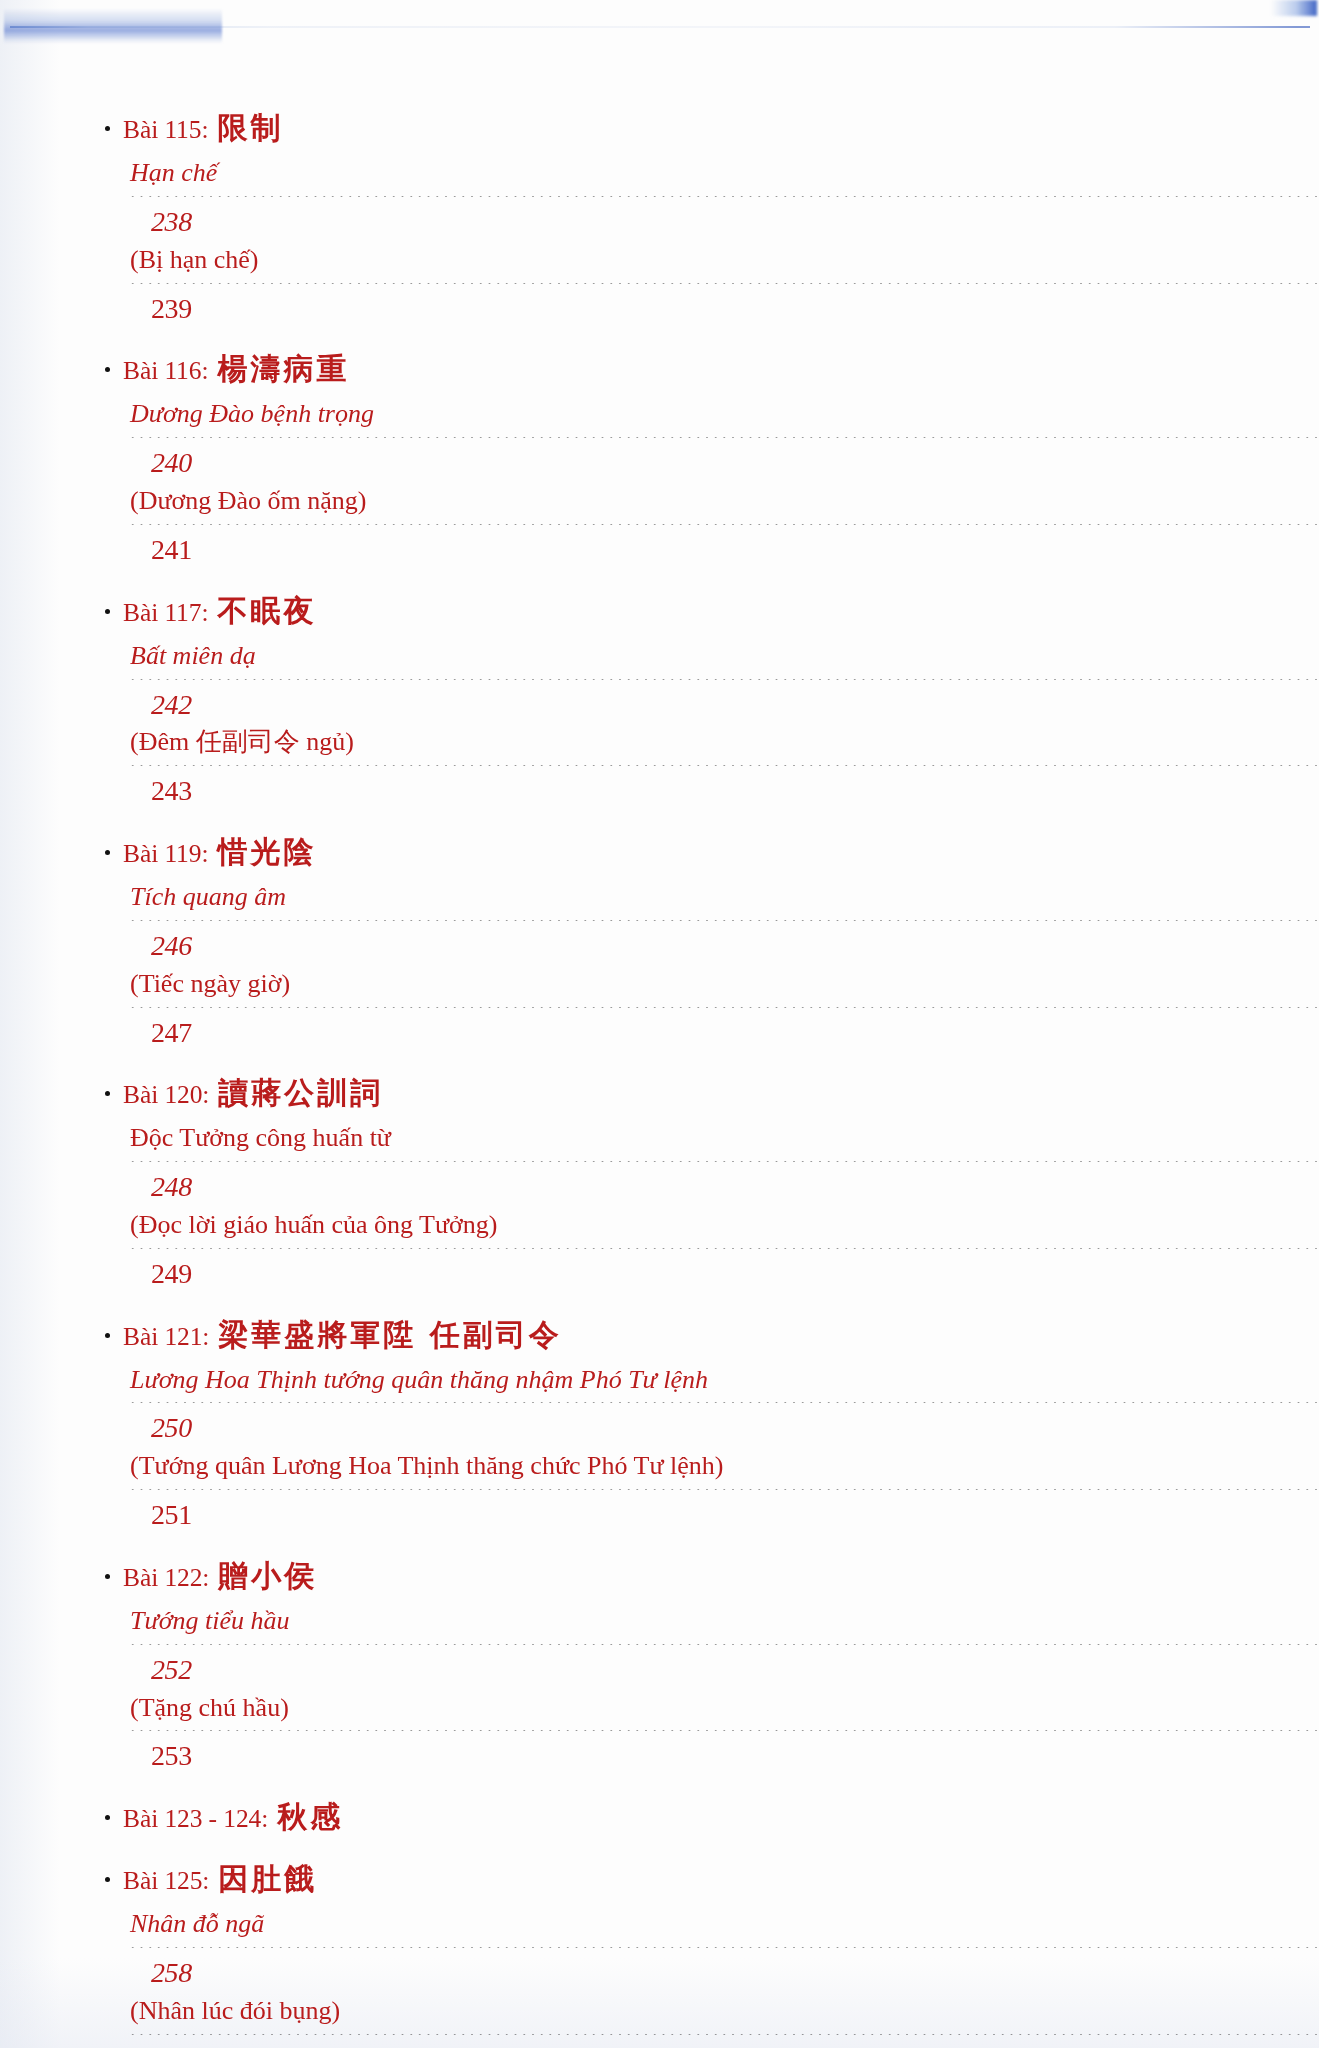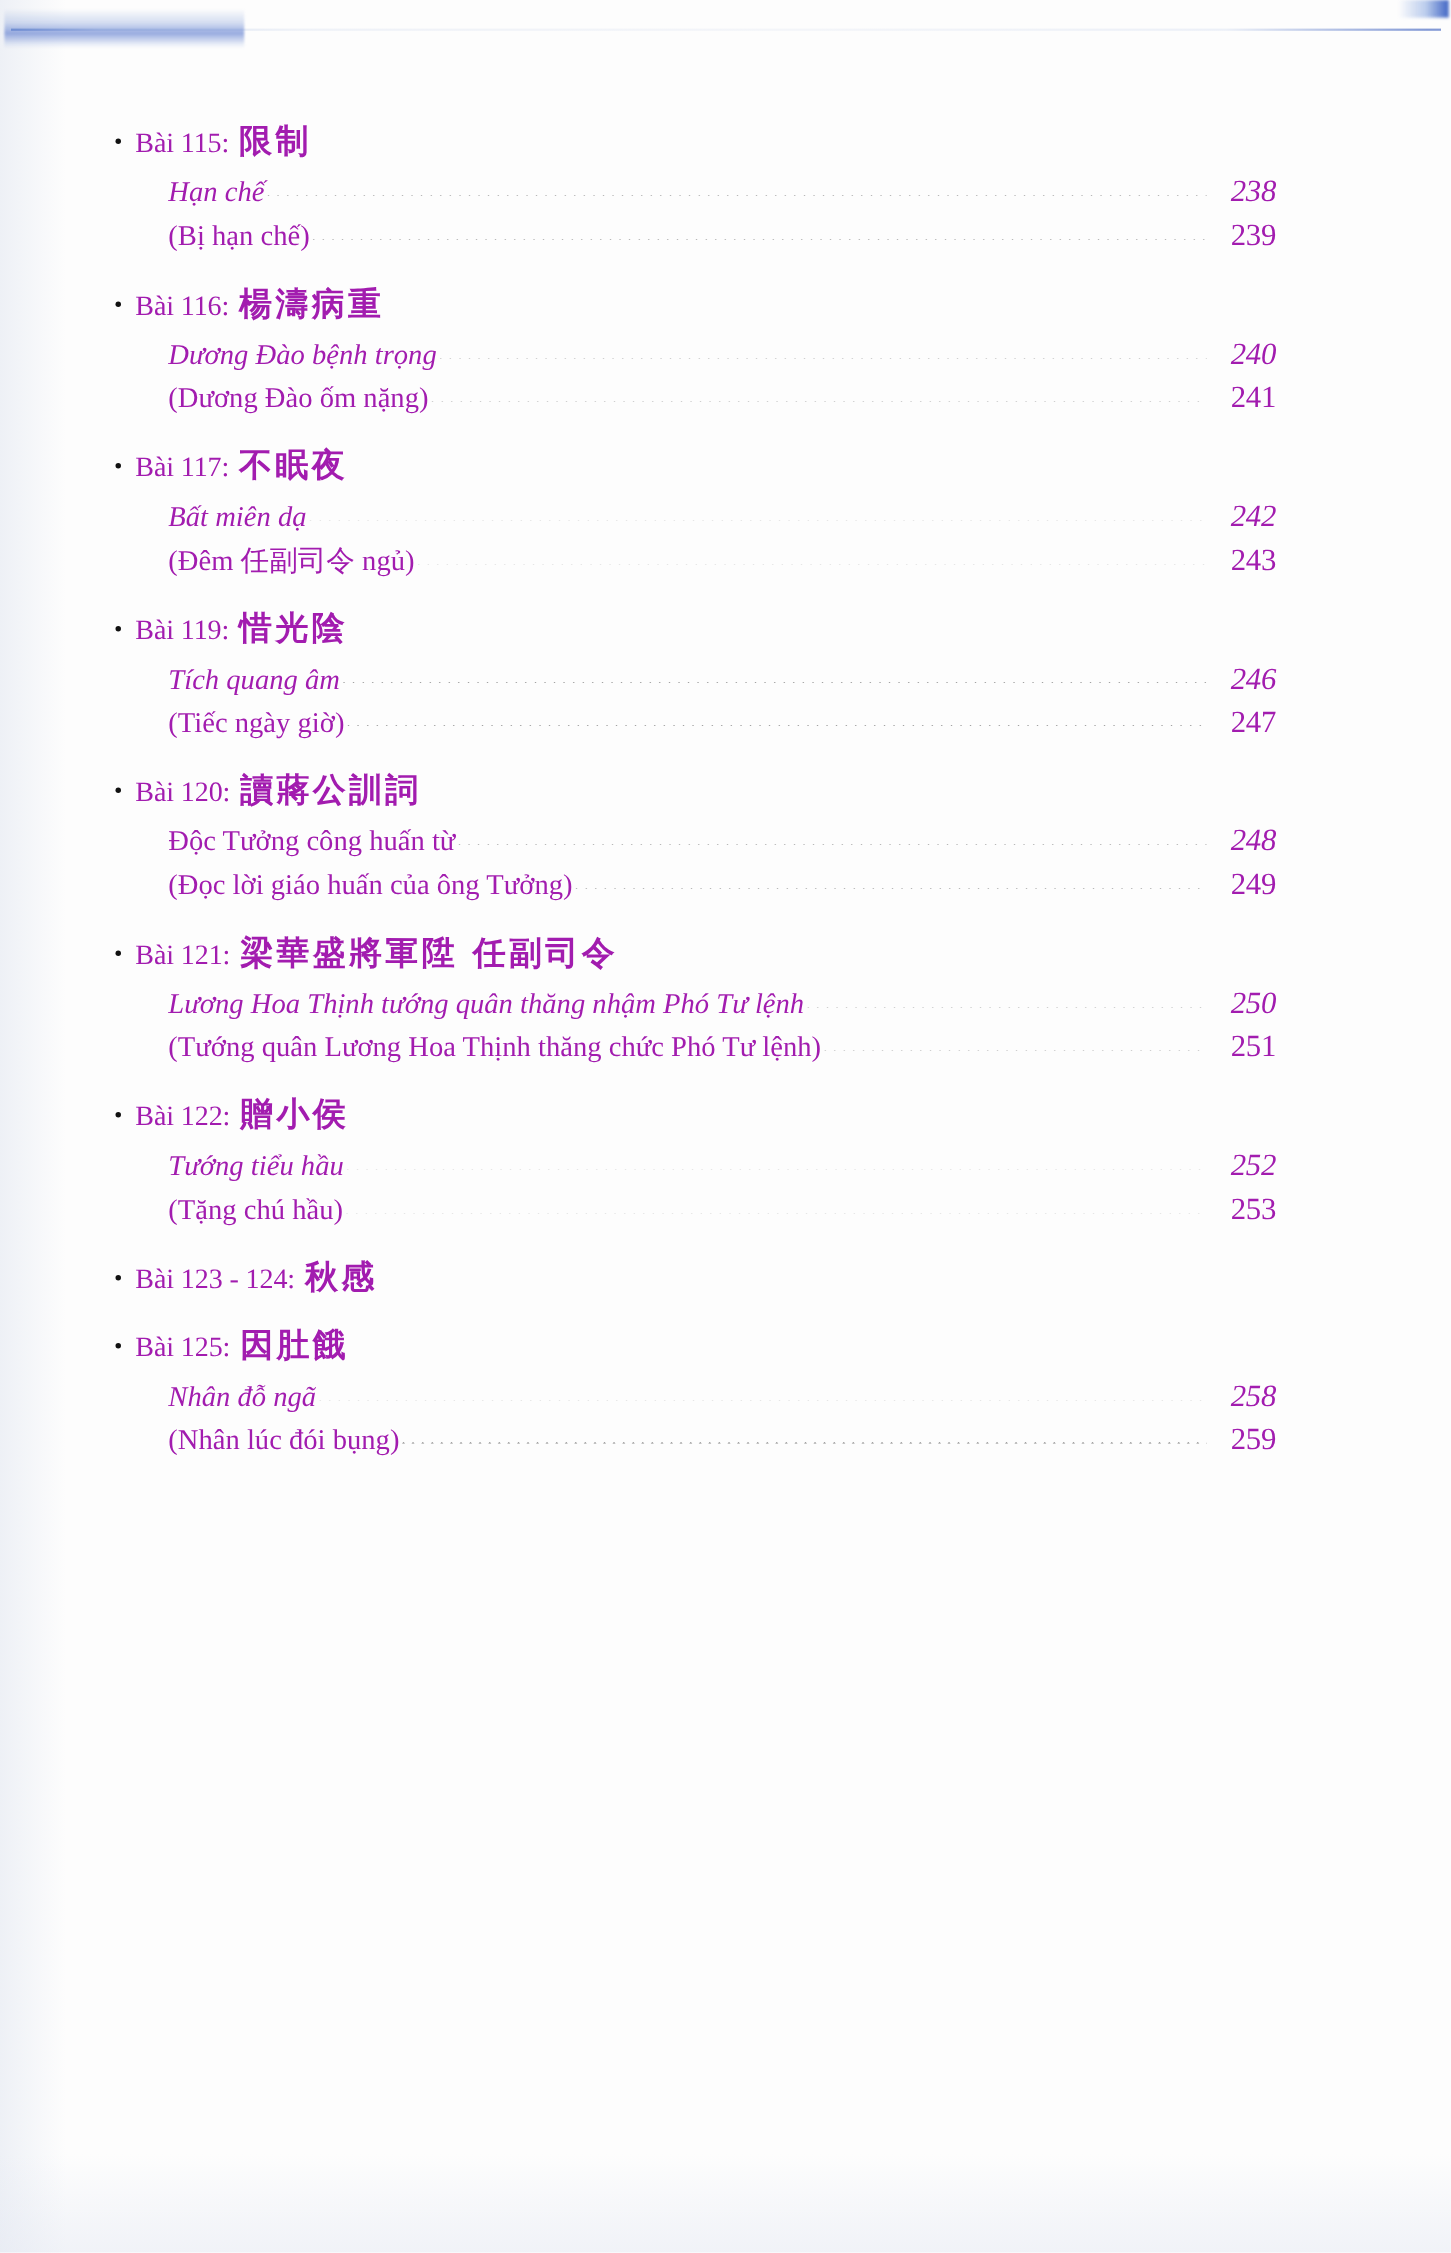--- a/index.html
+++ b/index.html
@@ -8,21 +8,21 @@
     padding: 0;
     background: #ffffff;
   }
   .page {
     position: relative;
     width: 1319px;
     height: 2048px;
     background: #fdfdfd;
     overflow: hidden;
     font-family: "Liberation Serif", "DejaVu Serif", serif;
-    color: #a21caf;
+    color: #b91c1c;
   }
 
   
   .scan-shade-left {
     position: absolute;
     left: 0; top: 0;
     width: 60px; height: 2048px;
     background: linear-gradient(to right, rgba(225,230,240,0.55), rgba(255,255,255,0));
     pointer-events: none;
   }
@@ -111,24 +111,25 @@
     font-family: "DejaVu Serif", "Liberation Serif", serif;
     font-weight: 700;
     font-size: 30px;
     margin-left: 9px;
     letter-spacing: 3px;
   }
 
   .line {
     display: flex;
     align-items: baseline;
-    margin-left: 48px;
+    margin-left: 24px;
     font-size: 26px;
     line-height: 1.42;
     white-space: nowrap;
+    flex-direction: column;
   }
   .line .txt {
     flex: 0 0 auto;
   }
   .line.romaji .txt {
     font-style: italic;
   }
   .line .leader {
     flex: 1 1 auto;
     min-width: 6px;

